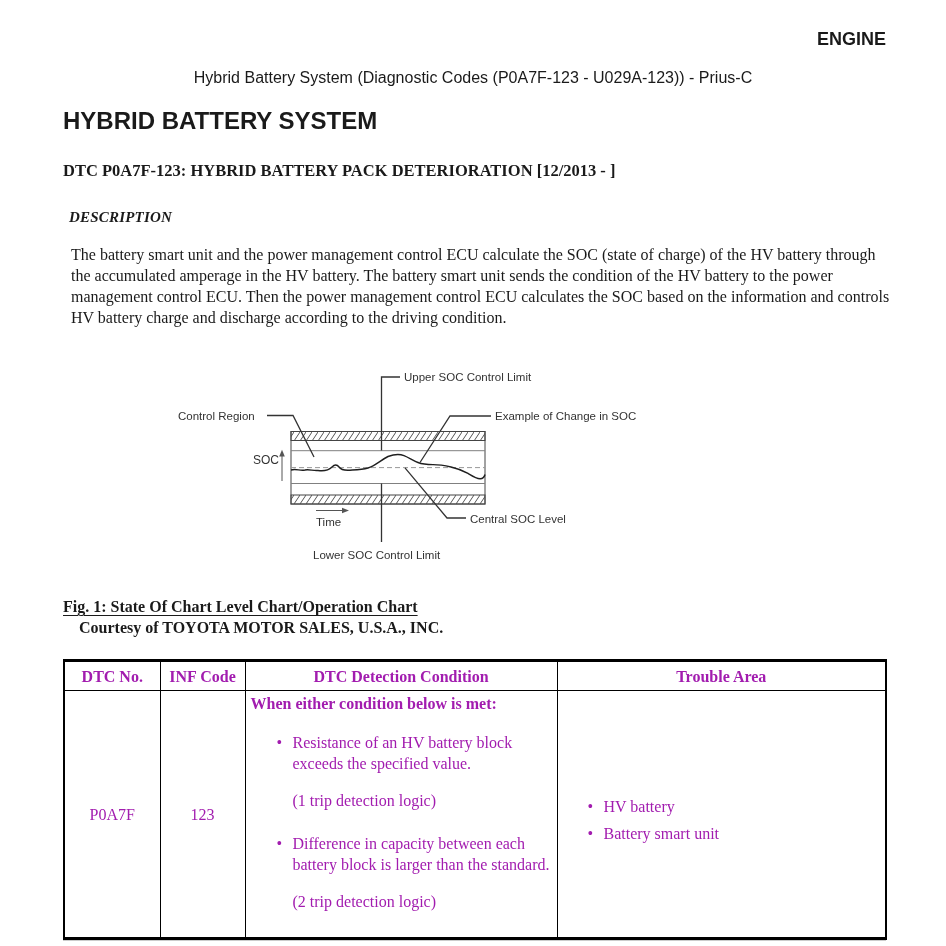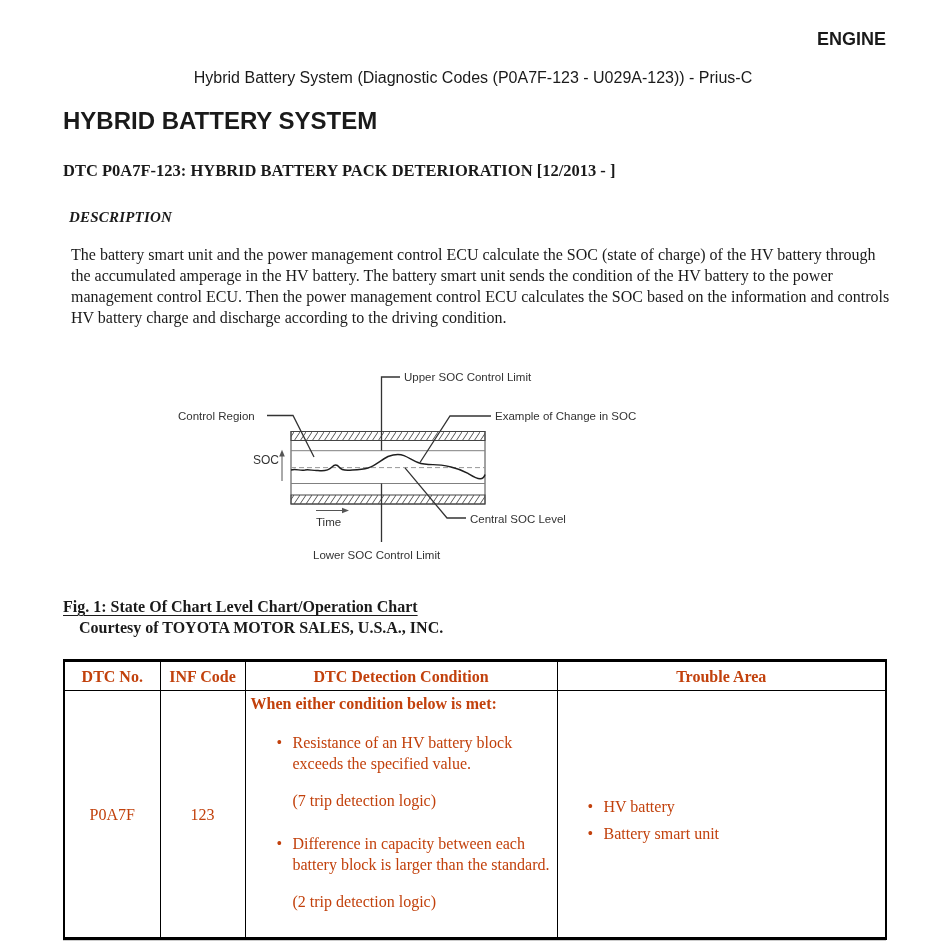--- a/index.html
+++ b/index.html
@@ -21,21 +21,21 @@
 
   .figure-svg{position:absolute;top:360px;left:0;}
   .figure-svg text{font-family:"Liberation Sans",sans-serif;font-size:11.5px;fill:#333;}
   .figure-svg text.axis{font-size:12px;}
 
   .cap1{position:absolute;top:598px;left:63px;font-weight:bold;font-size:16px;
         text-decoration:underline;text-underline-offset:3px;}
   .cap2{position:absolute;top:619px;left:79px;font-weight:bold;font-size:16px;}
 
   table.dtc{position:absolute;top:659px;left:63px;width:822px;table-layout:fixed;
-        border-collapse:collapse;font-size:16px;line-height:21px;color:#c2410c;
+        border-collapse:collapse;font-size:16px;line-height:21px;color:#a21caf;
         border:2px solid #000;border-top:3px solid #000;border-bottom:3px solid #000;}
   table.dtc th,table.dtc td{border:1px solid #000;}
   table.dtc th{height:26px;font-weight:bold;text-align:center;padding:1px 2px;}
   td.cellc{text-align:center;vertical-align:middle;}
   td.detection{vertical-align:top;padding:2px 6px 0 5px;height:244px;}
   .intro{font-weight:bold;margin:0 0 18px 0;}
   .li{position:relative;padding-left:42px;margin:0 0 16px 0;}
   .li::before{content:"\2022";position:absolute;left:26px;top:0;}
   .note{padding-left:42px;margin:0 0 22px 0;}
   .note.last{margin-bottom:12px;}
@@ -121,21 +121,21 @@
         <th>Trouble Area</th>
       </tr>
     </thead>
     <tbody>
       <tr>
         <td class="cellc">P0A7F</td>
         <td class="cellc">123</td>
         <td class="detection">
           <div class="intro">When either condition below is met:</div>
           <div class="li"><span>Resistance of an HV battery block exceeds the specified value.</span></div>
-          <div class="note">(7 trip detection logic)</div>
+          <div class="note">(1 trip detection logic)</div>
           <div class="li"><span>Difference in capacity between each battery block is larger than the standard.</span></div>
           <div class="note last">(2 trip detection logic)</div>
         </td>
         <td class="trouble">
           <div class="ta-wrap">
             <div class="ta-item"><span>HV battery</span></div>
             <div class="ta-item"><span>Battery smart unit</span></div>
           </div>
         </td>
       </tr>

